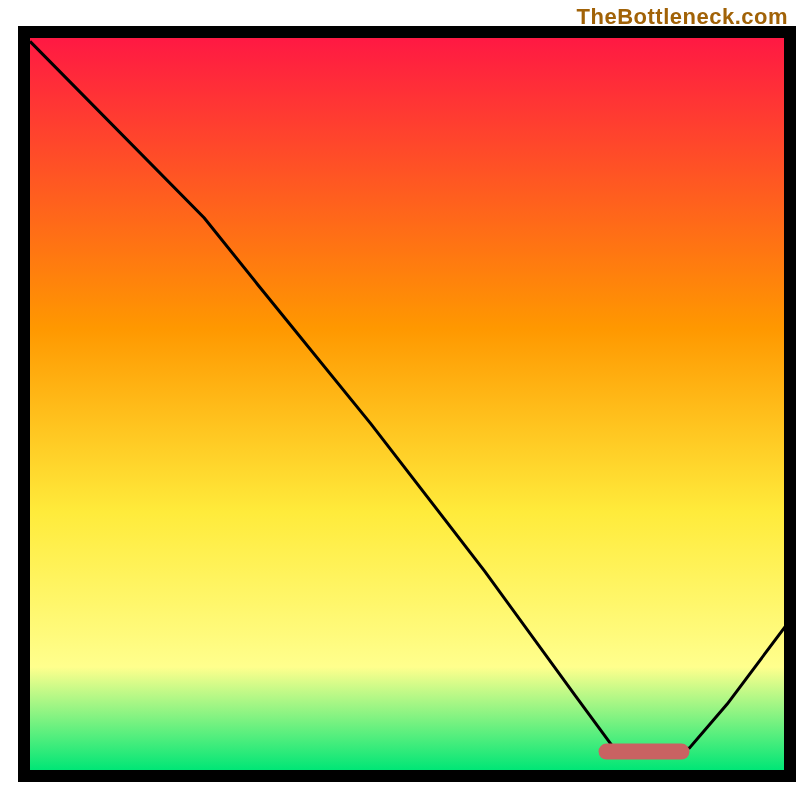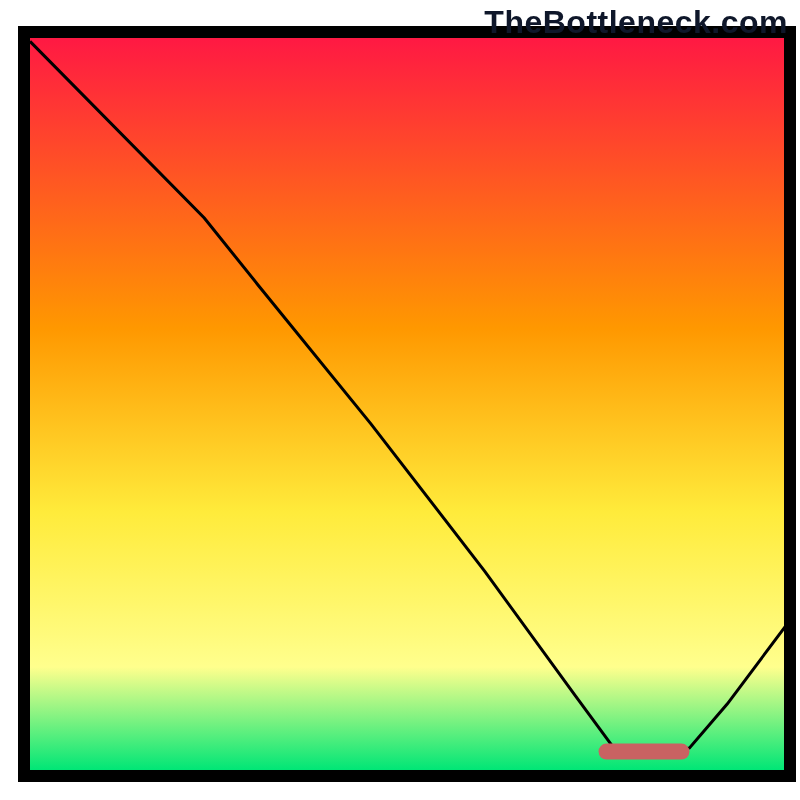--- a/index.html
+++ b/index.html
@@ -12,23 +12,23 @@
   }
   .container {
     position: relative;
     width: 800px;
     height: 800px;
   }
   .watermark {
     position: absolute;
     top: 4px;
     right: 12px;
-    font-size: 32px;
+    font-size: 22px;
     font-weight: bold;
-    color: #0f172a;
+    color: #a16207;
     letter-spacing: 0.5px;
   }
   svg {
     display: block;
   }
 </style>
 </head>
 <body>
 
 <div class="container">

